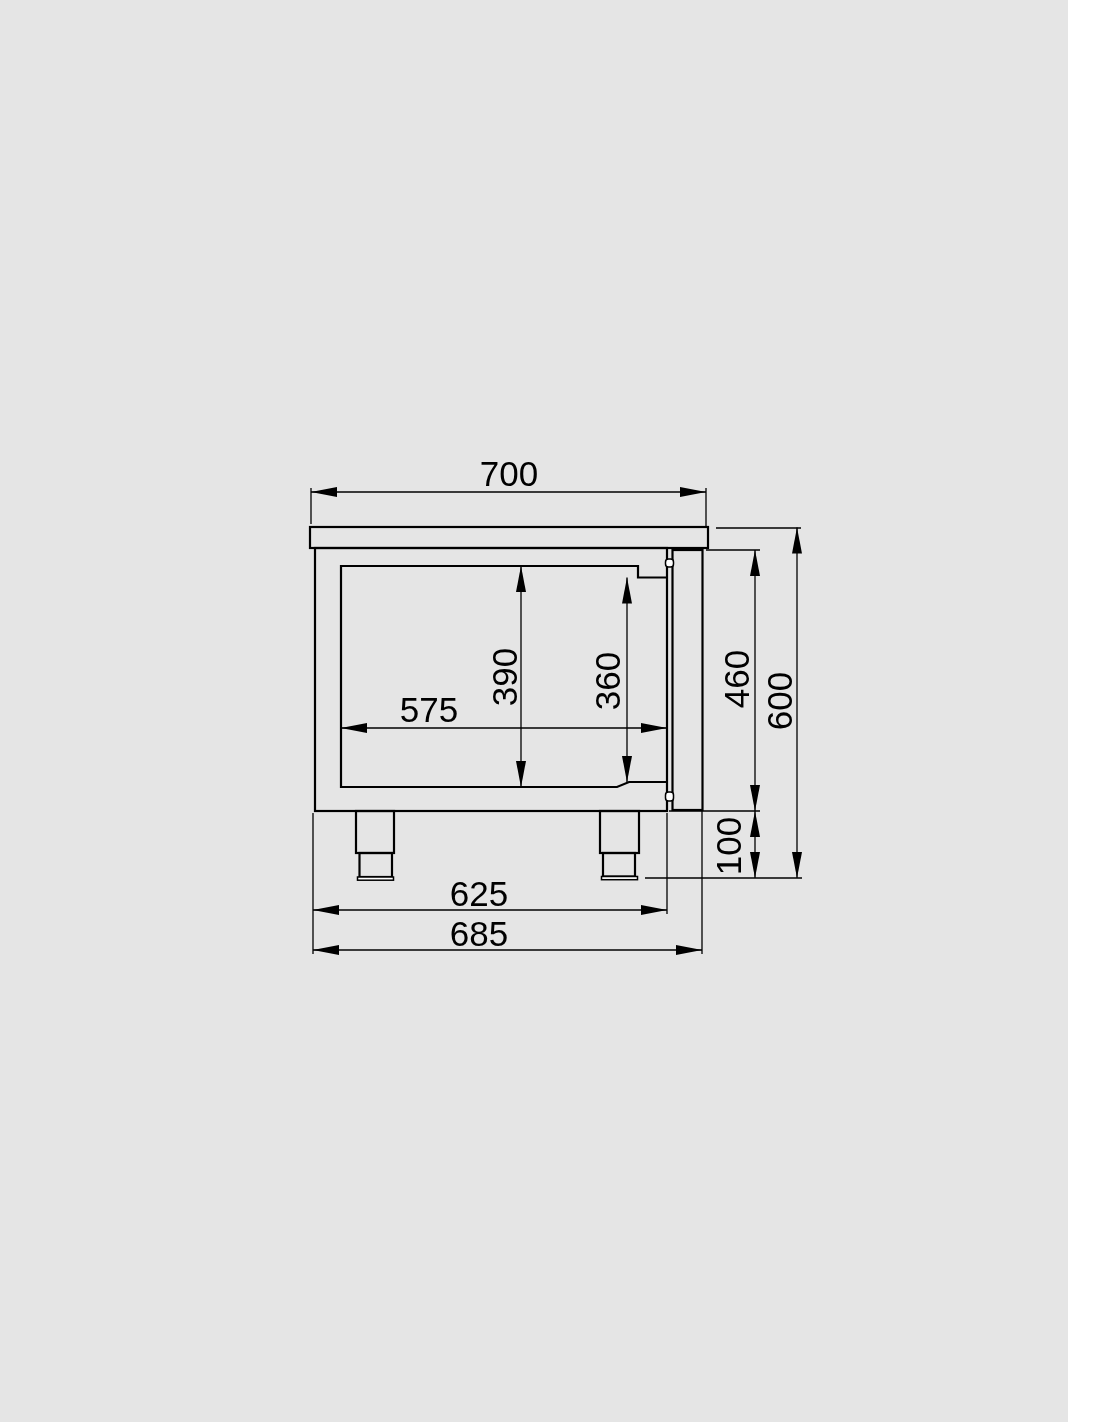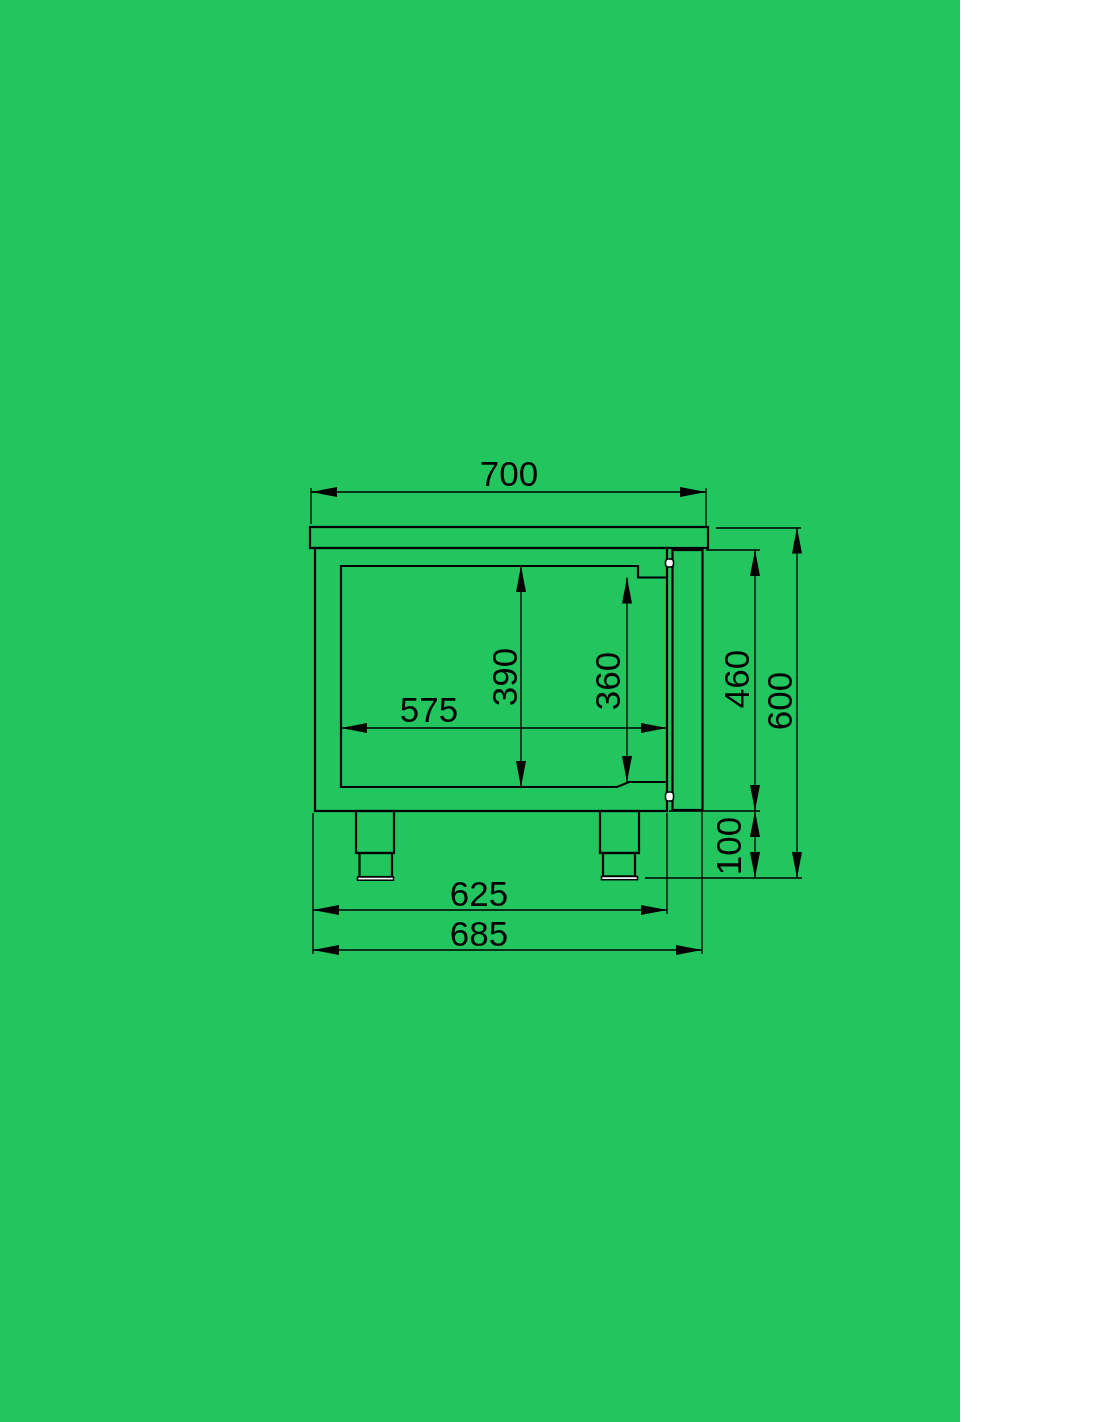--- a/index.html
+++ b/index.html
@@ -1,20 +1,20 @@
 <!DOCTYPE html>
 <html><head>
 <meta charset="utf-8">
 <style>
   html,body{margin:0;padding:0;background:#ffffff;}
   .page{
     position:relative;
-    width:960px;
+    width:1068px;
     height:1422px;
-    background:#22c55e;
+    background:#e5e5e5;
     overflow:hidden;
     font-family:"Liberation Sans", sans-serif;
   }
   svg{position:absolute;left:0;top:0;}
   .obj{fill:none;stroke:#000;stroke-width:2.2;}
   .objthin{fill:#fff;stroke:#000;stroke-width:1.5;}
   .dim{fill:none;stroke:#000;stroke-width:1.3;}
   .arrow{fill:#000;stroke:none;}
   .lbl{
     font-family:"Liberation Sans", sans-serif;

